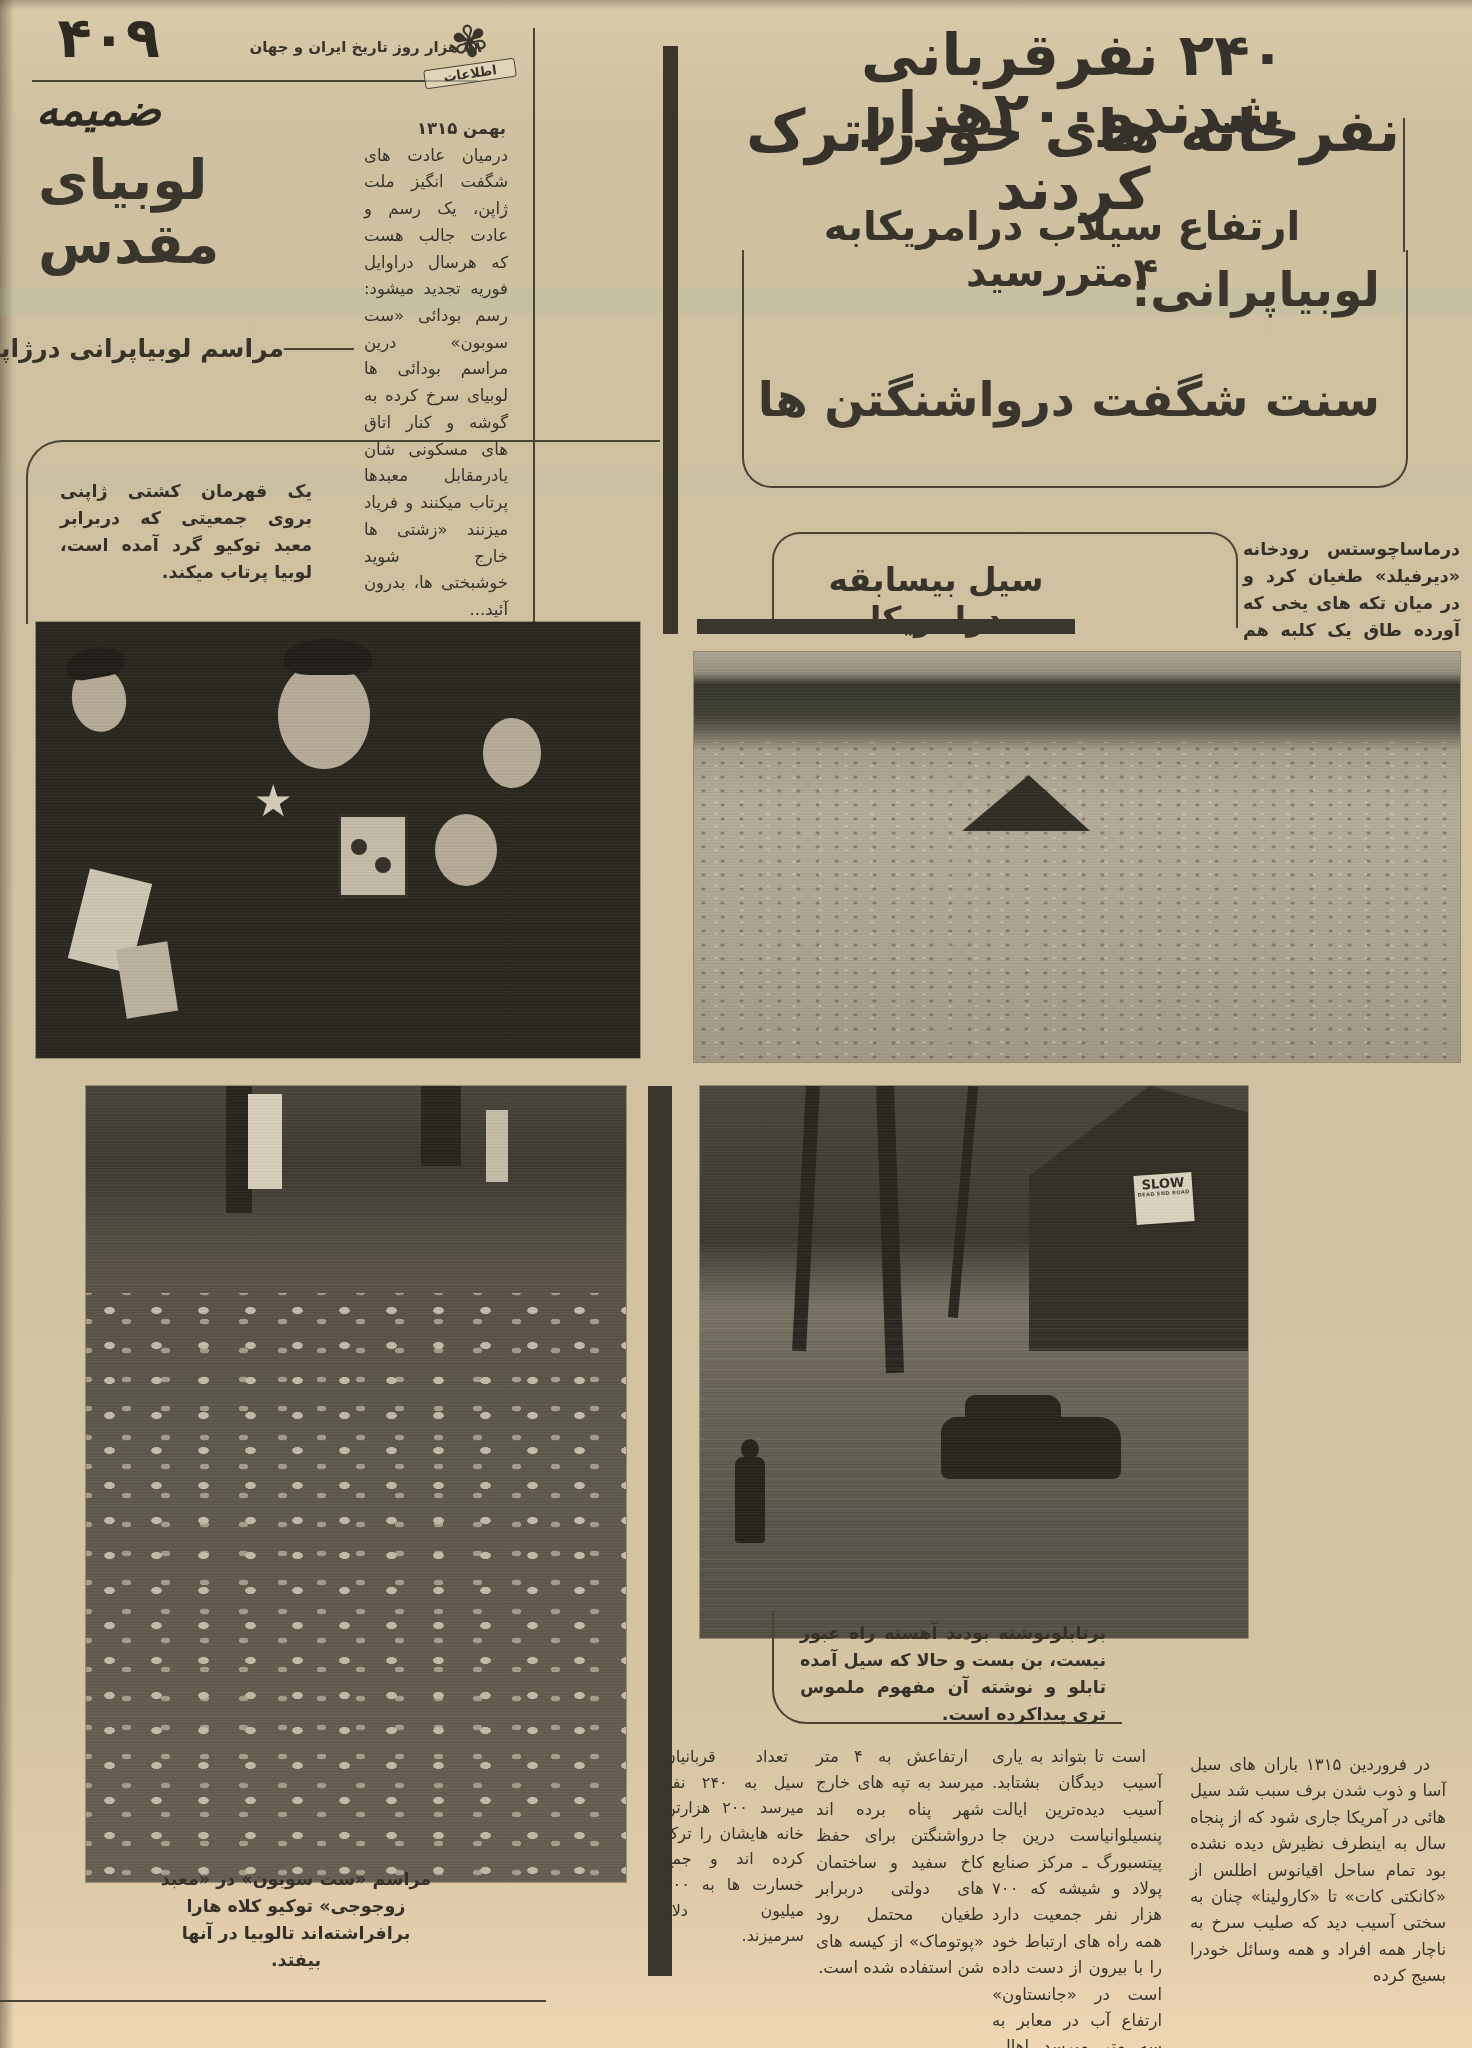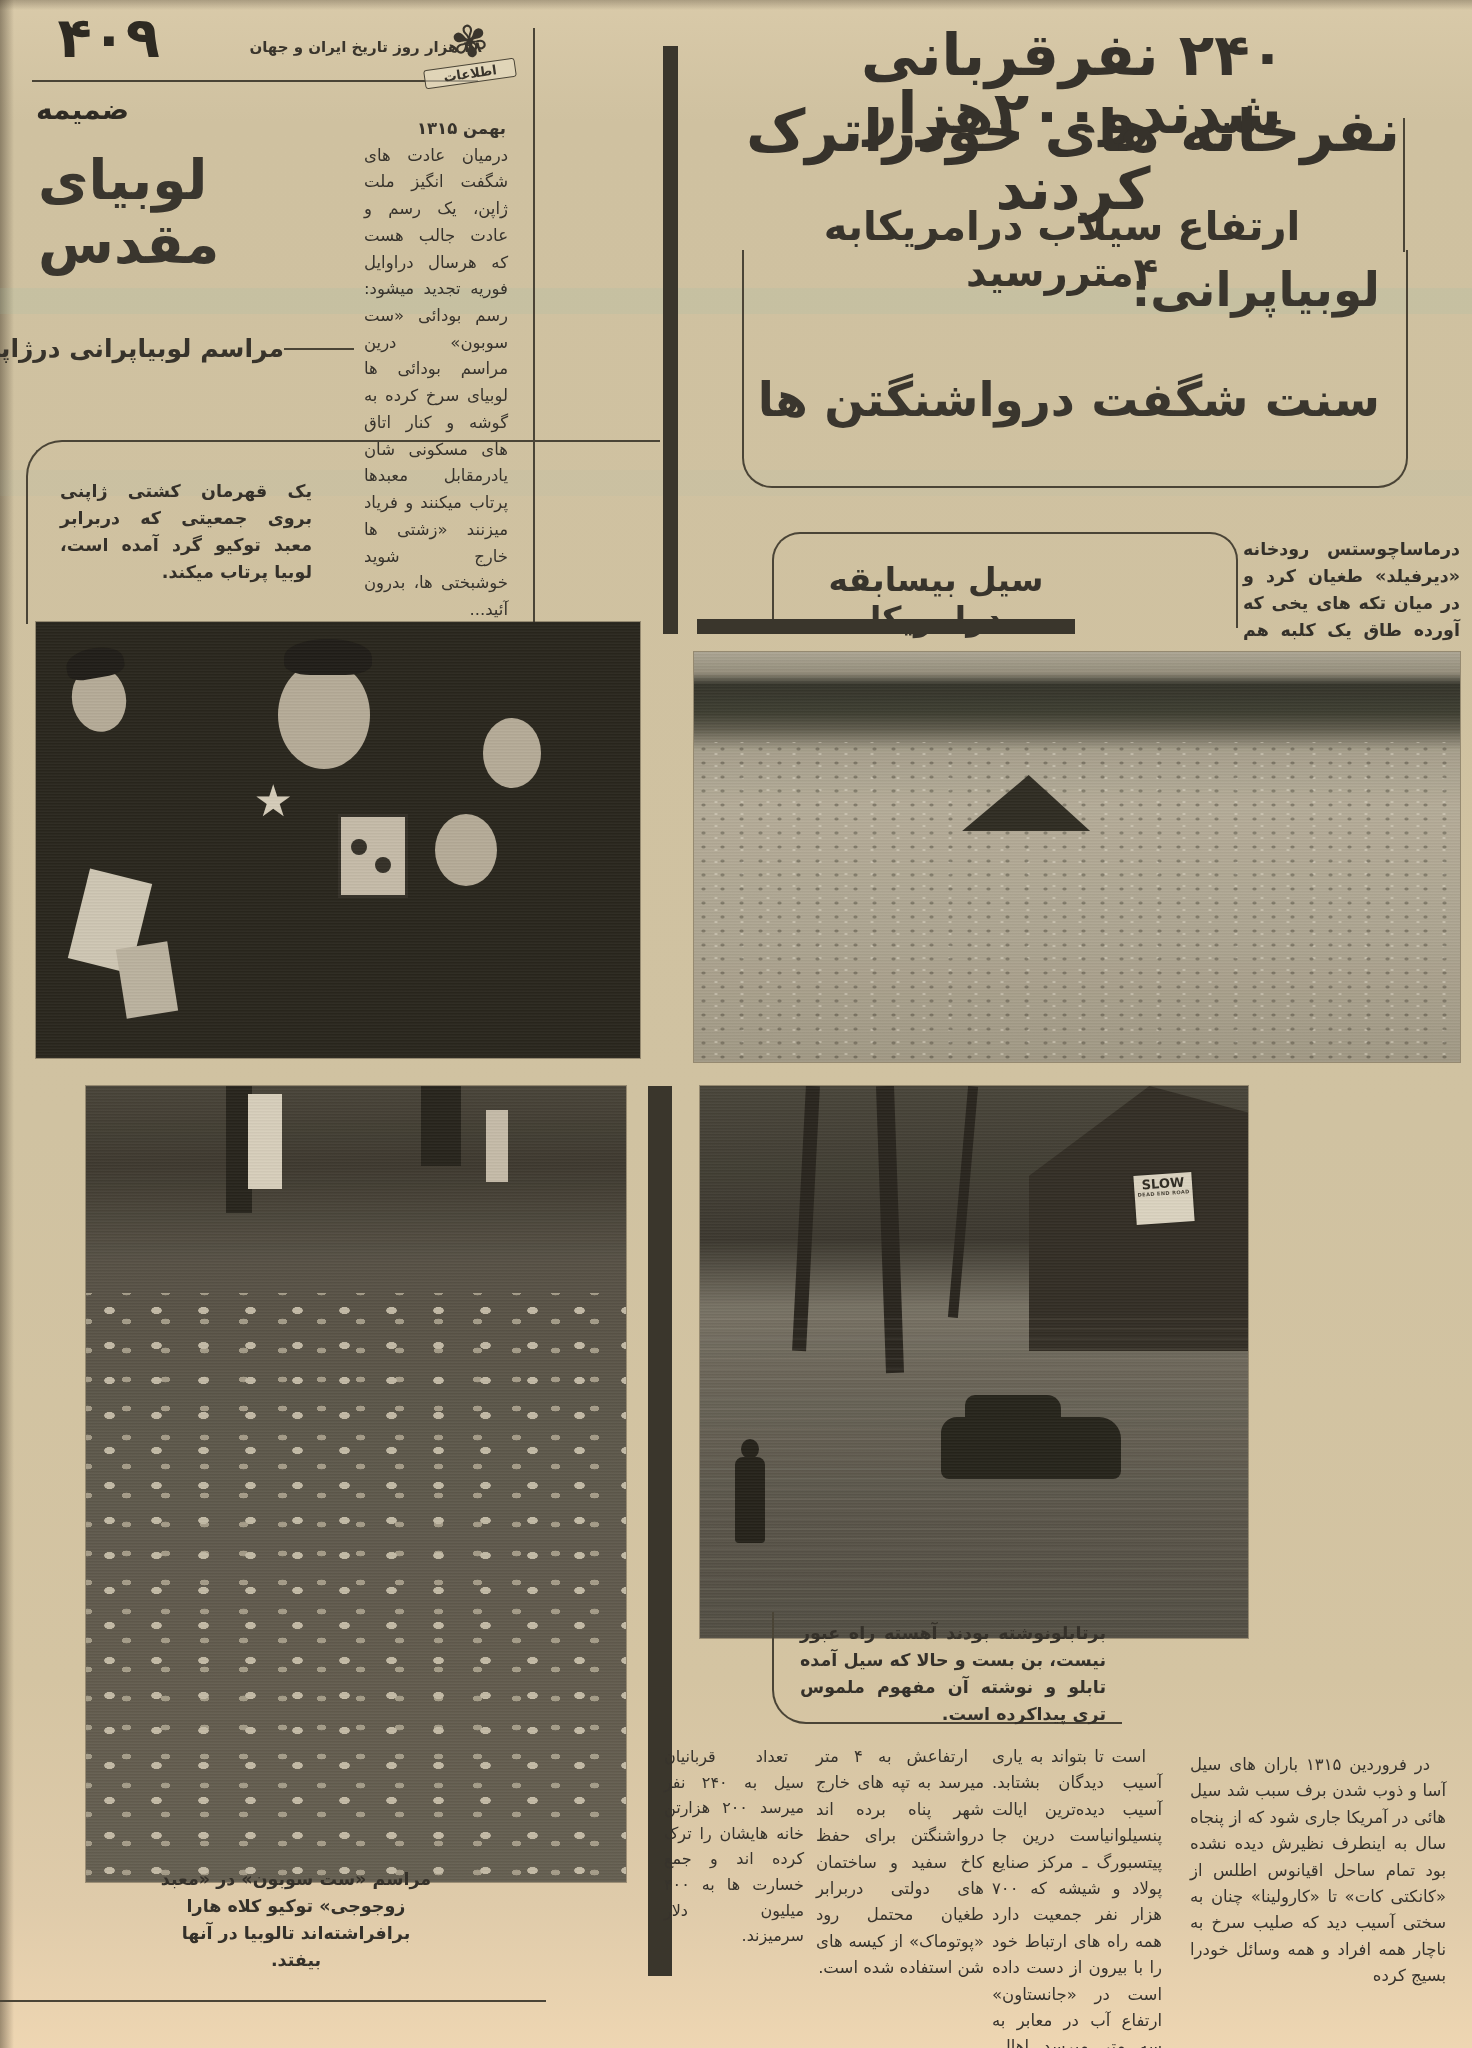--- a/index.html
+++ b/index.html
@@ -11,21 +11,21 @@
   .edge-left{position:absolute;left:0;top:0;width:14px;height:100%;
     background:linear-gradient(90deg,rgba(60,50,35,.45),rgba(60,50,35,0));}
   .edge-top{position:absolute;left:0;top:0;width:100%;height:10px;
     background:linear-gradient(180deg,rgba(60,50,35,.30),rgba(60,50,35,0));}
   .tint-band{position:absolute;left:0;width:100%;height:26px;background:rgba(150,190,170,.14);}
   
   .rule{position:absolute;background:#4a4436;}
   .thickbar{position:absolute;background:#3a362c;}
   .pagenum{position:absolute;left:30px;top:10px;width:130px;font-size:56px;font-weight:bold;
     color:#2e2a22;direction:rtl;line-height:1;}
-  .supp{position:absolute;left:36px;top:93px;font-size:28px;font-weight:bold;direction:rtl;color:#2f2b24;}
+  .supp{position:absolute;left:36px;top:84px;font-size:44px;font-weight:bold;direction:rtl;color:#2f2b24;font-style:italic;}
   .masthead{position:absolute;left:232px;top:38px;width:250px;font-size:15px;direction:rtl;
     text-align:right;color:#3a352c;font-weight:bold;}
   .logo{position:absolute;left:424px;top:20px;width:92px;height:84px;color:#3a352c;text-align:center;}
   .logo .orn{font-size:44px;line-height:1;display:block;transform:rotate(-12deg);}
   .logo .lg-txt{font-size:13px;font-weight:bold;direction:rtl;display:block;transform:rotate(-8deg);
     border:1px solid #4a4436;border-radius:3px;padding:1px 4px;background:rgba(235,225,200,.55);}
   
   .headline{position:absolute;right:14px;width:770px;direction:rtl;font-weight:bold;color:#36322b;
     font-size:58px;line-height:1;letter-spacing:-1px;text-align:center;}
   .hl1{top:26px;} .hl2{top:102px;}

